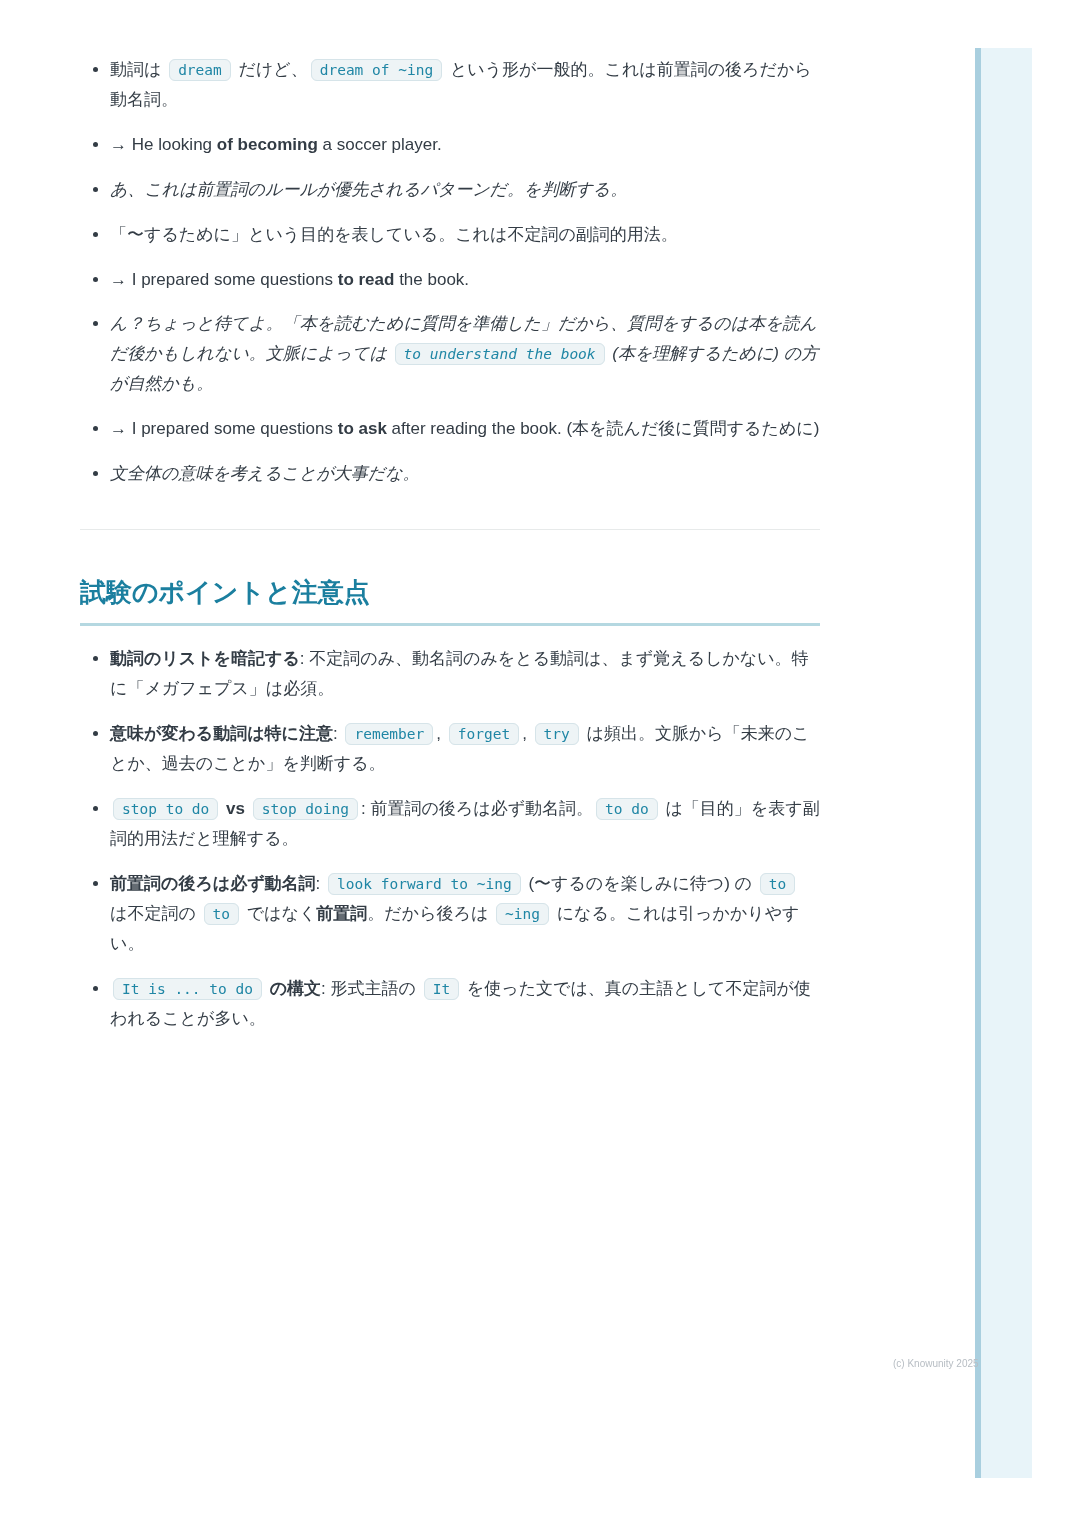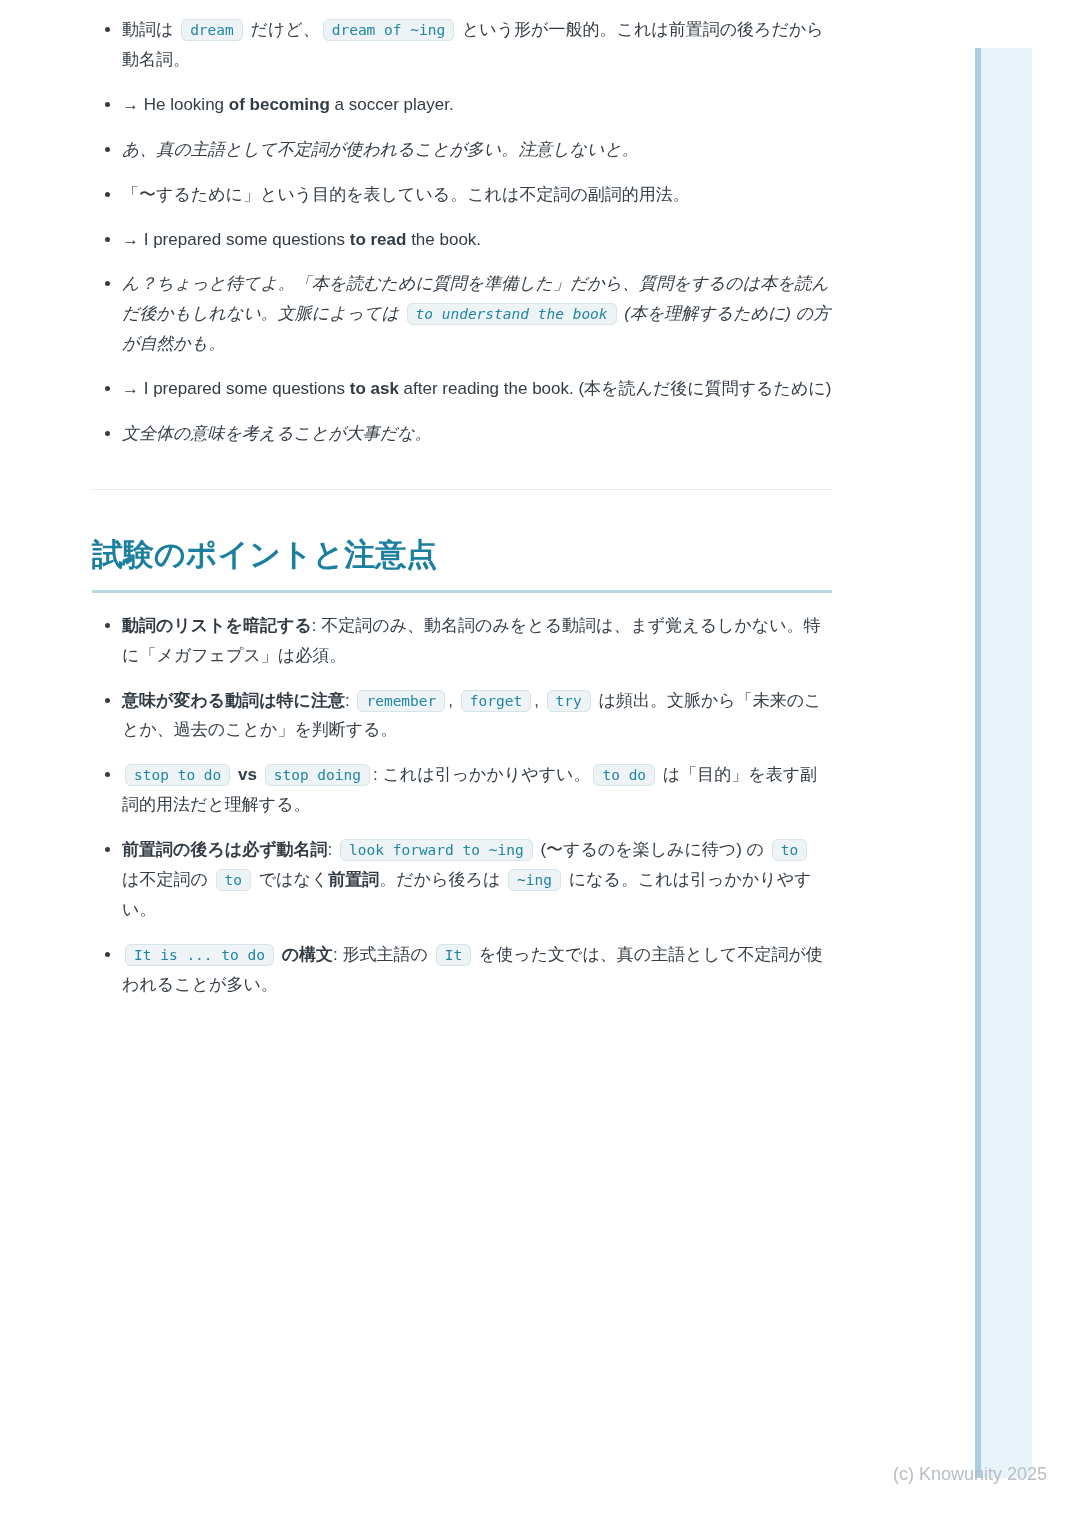--- a/index.html
+++ b/index.html
@@ -14,73 +14,73 @@
     --baredge:#a9cfdf;
     --watermark:#b7bdc3;
   }
   html,body{margin:0;padding:0;}
   body{
     width:1080px;height:1528px;position:relative;background:#ffffff;
     font-family:"Liberation Sans","DejaVu Sans",sans-serif;
     color:var(--bodytext);overflow:hidden;
   }
   .doc{
-    position:absolute;left:92px;top:0;width:740px;
-    font-size:17px;line-height:1.76;
+    position:absolute;left:80px;top:0;width:740px;
+    padding-top:40px;font-size:17px;line-height:1.76;
   }
   ul.list{margin:0 0 6px 0;padding-left:30px;list-style:disc;}
   ul.list > li{margin:15px 0;}
   ul.sublist{list-style:circle;margin:12px 0 0 0;padding-left:38px;}
   ul.sublist > li{margin:13px 0;}
   p.para{margin:30px 0 12px 0;}
   hr.divider{border:none;border-top:1px solid var(--divider);margin:40px 0 0 0;}
   h2.heading{
-    font-size:31px;line-height:1.25;color:var(--accent);font-weight:700;
+    font-size:26px;line-height:1.25;color:var(--accent);font-weight:700;
     margin:46px 0 0 0;padding-bottom:15px;border-bottom:3px solid var(--underline);
   }
   h2.heading + ul.list{margin-top:18px;}
   strong{font-weight:700;}
   em{font-style:italic;}
   code.code{
     font-family:"DejaVu Sans Mono","Liberation Mono",monospace;
     font-size:14.5px;color:var(--codetext);background:var(--codebg);
     border:1px solid var(--codebd);border-radius:6px;
     padding:2px 8px;margin:0 3px;white-space:nowrap;
   }
   .side-bar{
     position:absolute;left:975px;top:48px;width:57px;height:1430px;
     background:var(--barbg);border-left:6px solid var(--baredge);
     box-sizing:border-box;z-index:1;
   }
   .watermark{
-    position:absolute;left:893px;top:1464px;font-size:18px;
+    position:absolute;left:893px;top:1358px;font-size:10px;
     color:var(--watermark);z-index:2;white-space:nowrap;
   }
 </style>
 </head>
 <body>
 
 <div class="doc" id="doc">
     <ul class="list">
       <li><span>動詞は </span><code class="code">dream</code><span> だけど、</span><code class="code">dream of ~ing</code><span> という形が一般的。これは前置詞の後ろだから動名詞。</span></li>
       <li><span>→ He looking </span><strong>of becoming</strong><span> a soccer player.</span></li>
-      <li><em><span>あ、真の主語として不定詞が使われることが多い。注意しないと。</span></em></li>
+      <li><em><span>あ、これは前置詞のルールが優先されるパターンだ。を判断する。</span></em></li>
     </ul>
     <ul class="list">
       <li><span>「〜するために」という目的を表している。これは不定詞の副詞的用法。</span></li>
       <li><span>→ I prepared some questions </span><strong>to read</strong><span> the book.</span></li>
       <li><em><span>ん？ちょっと待てよ。「本を読むために質問を準備した」だから、質問をするのは本を読んだ後かもしれない。文脈によっては </span><code class="code">to understand the book</code><span> (本を理解するために) の方が自然かも。</span></em></li>
       <li><span>→ I prepared some questions </span><strong>to ask</strong><span> after reading the book. (本を読んだ後に質問するために)</span></li>
       <li><em><span>文全体の意味を考えることが大事だな。</span></em></li>
     </ul>
     <hr class="divider">
     <h2 class="heading">試験のポイントと注意点</h2>
     <ul class="list">
       <li><strong>動詞のリストを暗記する</strong><span>: 不定詞のみ、動名詞のみをとる動詞は、まず覚えるしかない。特に「メガフェプス」は必須。</span></li>
       <li><strong>意味が変わる動詞は特に注意</strong><span>: </span><code class="code">remember</code><span>, </span><code class="code">forget</code><span>, </span><code class="code">try</code><span> は頻出。文脈から「未来のことか、過去のことか」を判断する。</span></li>
-      <li><code class="code">stop to do</code><span> </span><strong>vs</strong><span> </span><code class="code">stop doing</code><span>: これは引っかかりやすい。</span><code class="code">to do</code><span> は「目的」を表す副詞的用法だと理解する。</span></li>
+      <li><code class="code">stop to do</code><span> </span><strong>vs</strong><span> </span><code class="code">stop doing</code><span>: 前置詞の後ろは必ず動名詞。</span><code class="code">to do</code><span> は「目的」を表す副詞的用法だと理解する。</span></li>
       <li><strong>前置詞の後ろは必ず動名詞</strong><span>: </span><code class="code">look forward to ~ing</code><span> (〜するのを楽しみに待つ) の </span><code class="code">to</code><span> は不定詞の </span><code class="code">to</code><span> ではなく</span><strong>前置詞</strong><span>。だから後ろは </span><code class="code">~ing</code><span> になる。これは引っかかりやすい。</span></li>
       <li><code class="code">It is ... to do</code><span> </span><strong>の構文</strong><span>: 形式主語の </span><code class="code">It</code><span> を使った文では、真の主語として不定詞が使われることが多い。</span></li>
     </ul>
   </div>
 
 <div class="side-bar"></div>
 <div class="watermark">(c) Knowunity 2025</div>
 
 </body></html>

